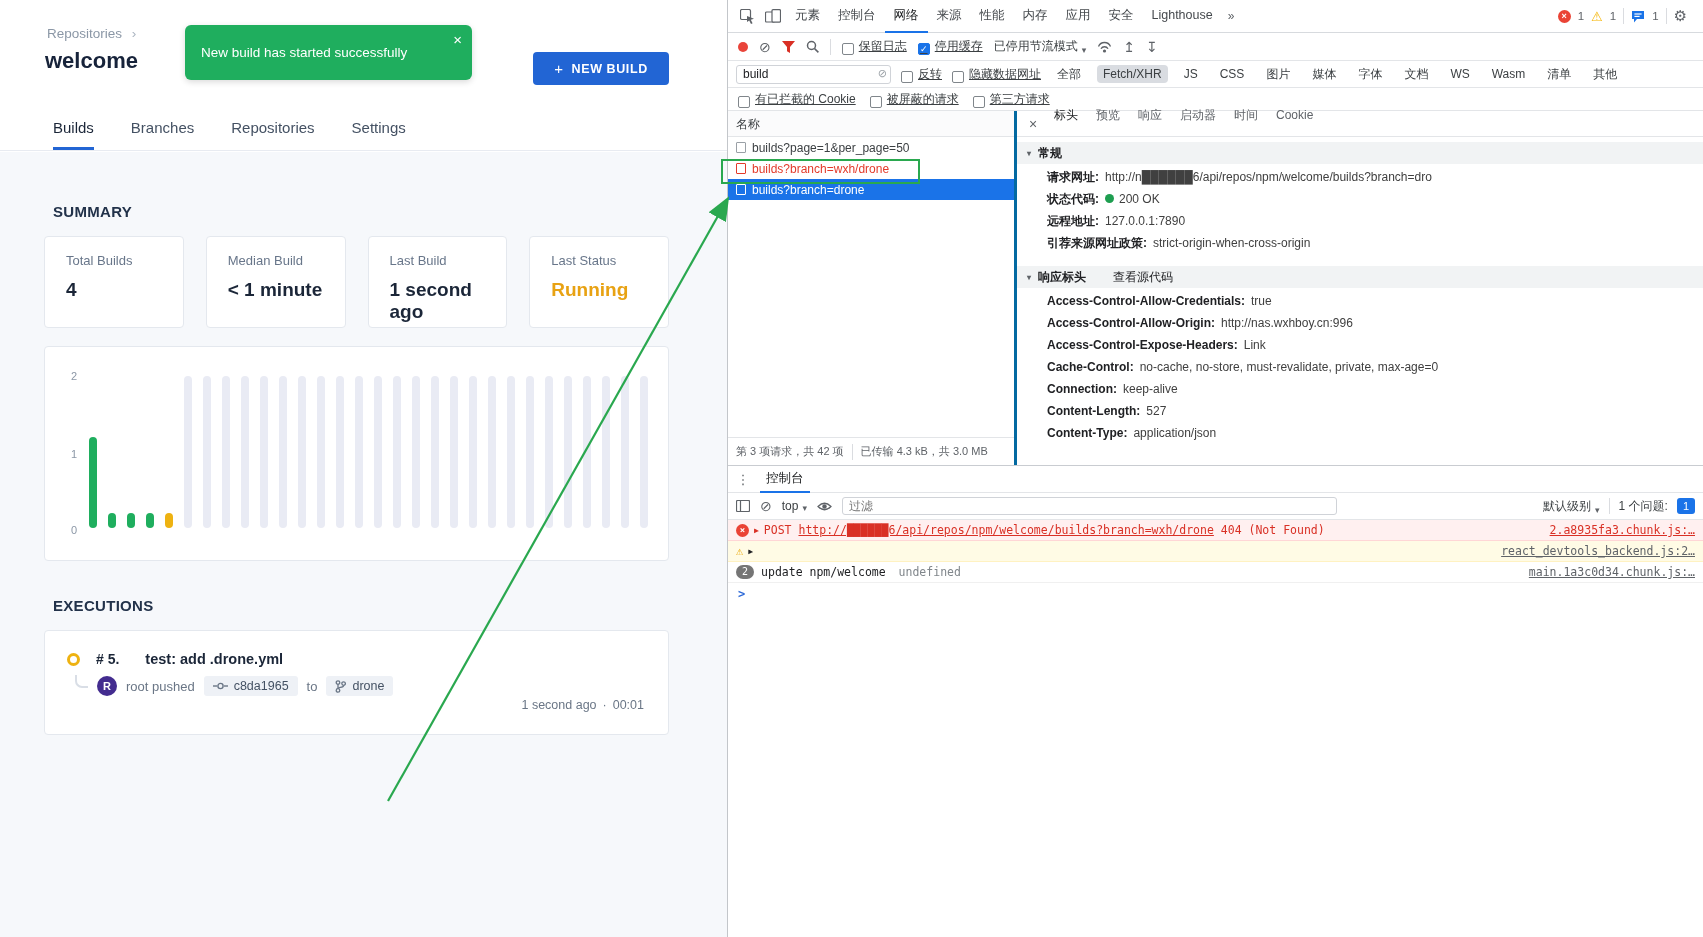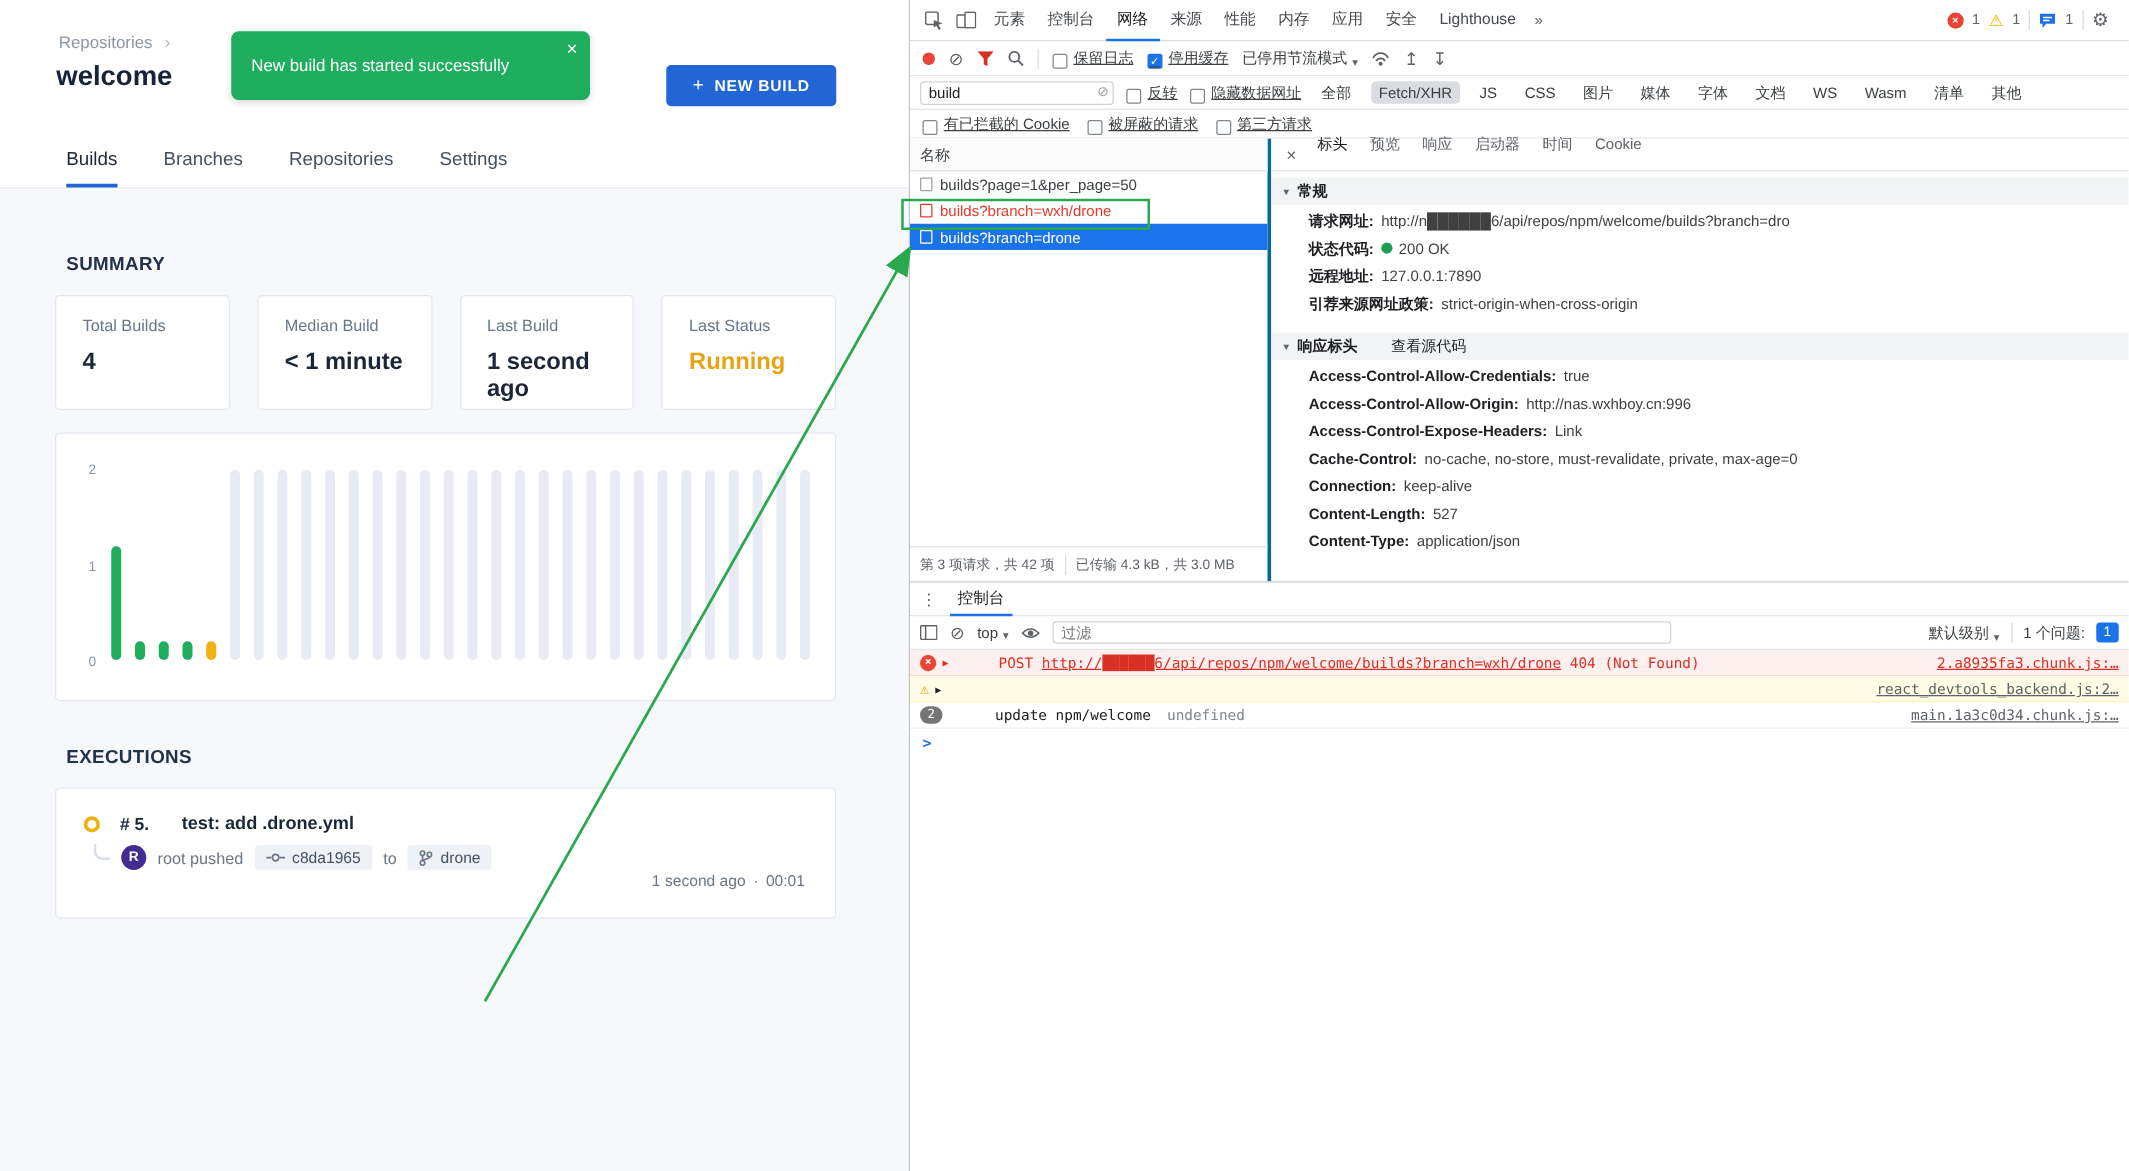--- a/index.html
+++ b/index.html
@@ -110,21 +110,21 @@
   .console-toolbar { height:27px; border-bottom:1px solid #e3e5e8; display:flex; align-items:center; gap:10px; padding:0 8px; flex:0 0 auto; }
   .console-filter { width:495px; position:relative; }
   .console-filter input { width:100%; height:18px; border:1px solid #d0d3d8; border-radius:3px; padding:0 6px; font-size:12px; font-family:inherit; color:#202124; }
   .right-group { margin-left:auto; display:flex; align-items:center; gap:9px;padding-left:33px; }
   .issues-chip { background:#1a73e8; color:#fff; border-radius:3px; padding:0 6px; height:16px; line-height:16px; font-size:11px; }
   .msg { display:flex; align-items:center; padding:3px 8px; font-family:"DejaVu Sans Mono", monospace; font-size:11.5px; border-bottom:1px solid #f0f0f0; color:#202124; }
   .msg.error { background:#fff0f0; border-bottom-color:#ffd6d6; color:#d93025; }
   .msg.warn { background:#fffbe5; border-bottom-color:#fff2c2; }
   .warn-icon { color:#e8a600; font-size:12px; }
   .disclosure { font-size:8px; margin:0 5px; }
-  .msg-text { white-space:nowrap; overflow:hidden;margin-left:35px; }
+  .msg-text { white-space:nowrap; overflow:hidden; }
   .msg .url { text-decoration:underline; }
   .msg-src { margin-left:auto; padding-left:14px; text-decoration:underline; white-space:nowrap; cursor:pointer; color:#5f6368; }
   .msg.error .msg-src { color:#d93025; }
   .repeat-badge { background:#757575; color:#fff; border-radius:8px; padding:0 6px; font-size:10px; line-height:14px; margin-right:7px; }
   .val-undefined { color:#80868b; margin-left:6px; }
   .prompt-row { padding:4px 10px; color:#2f6bd8; font-family:"DejaVu Sans Mono", monospace; font-size:12px; font-weight:bold; }
   .console-fill { flex:1; }
 
   #overlay { position:absolute; inset:0; pointer-events:none; z-index:50; }
 </style>

